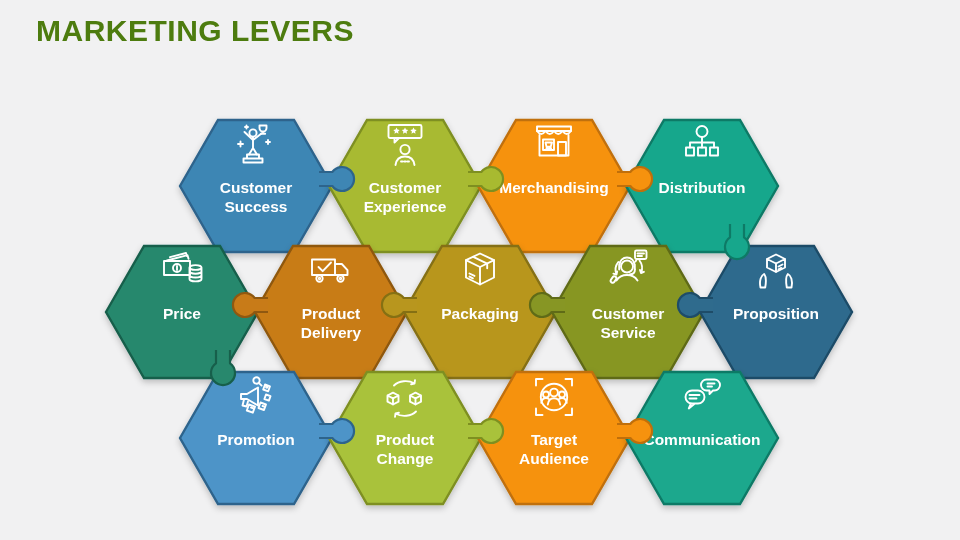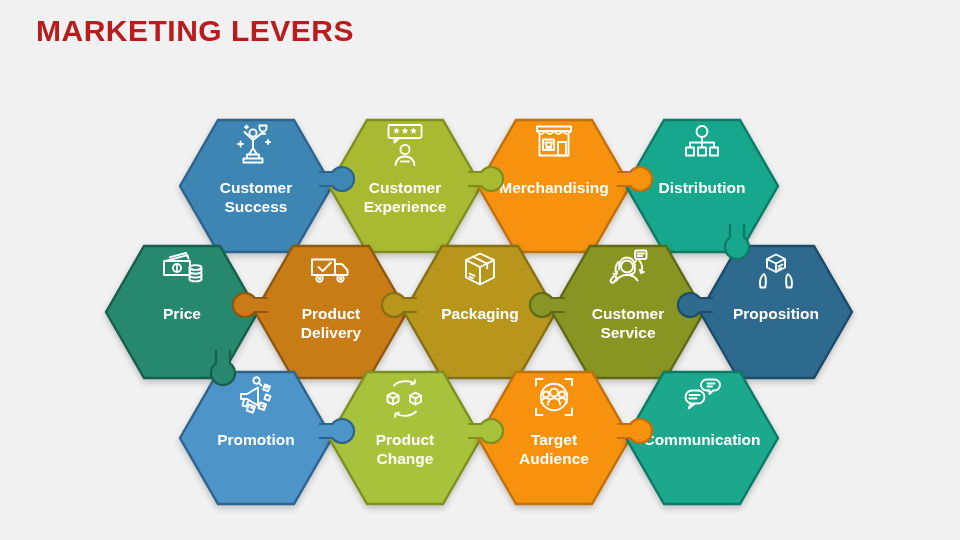--- a/index.html
+++ b/index.html
@@ -212,13 +212,13 @@
       <path d="M-7 -7 L6.3 -7 A12 12 0 1 1 6.3 7 L-7 7" transform="translate(558,305) rotate(180)" fill="#879624" stroke="#5F6B17" class="knob"></path>
       <path d="M-7 -7 L6.3 -7 A12 12 0 1 1 6.3 7 L-7 7" transform="translate(706,305) rotate(180)" fill="#2F6B8D" stroke="#1E4C68" class="knob"></path>
       <path d="M-7 -7 L6.3 -7 A12 12 0 1 1 6.3 7 L-7 7" transform="translate(326,431) rotate(0)" fill="#4D94C8" stroke="#2D648C" class="knob"></path>
       <path d="M-7 -7 L6.3 -7 A12 12 0 1 1 6.3 7 L-7 7" transform="translate(475,431) rotate(0)" fill="#A9C23B" stroke="#7E8F20" class="knob"></path>
       <path d="M-7 -7 L6.3 -7 A12 12 0 1 1 6.3 7 L-7 7" transform="translate(624,431) rotate(0)" fill="#F6920E" stroke="#C06F0A" class="knob"></path>
       <path d="M-7 -7 L6.3 -7 A12 12 0 1 1 6.3 7 L-7 7" transform="translate(223,357) rotate(90)" fill="#28886D" stroke="#175F4B" class="knob"></path>
       <path d="M-7 -7 L6.3 -7 A12 12 0 1 1 6.3 7 L-7 7" transform="translate(737,231) rotate(90)" fill="#17A78C" stroke="#0E7A66" class="knob"></path>
     </g>
 </svg>
 
-<div class="slide-title" style="color: #b91c1c;">MARKETING LEVERS</div>
+<div class="slide-title" style="color: #4d7c0f;">MARKETING LEVERS</div>
 
 </body></html>

